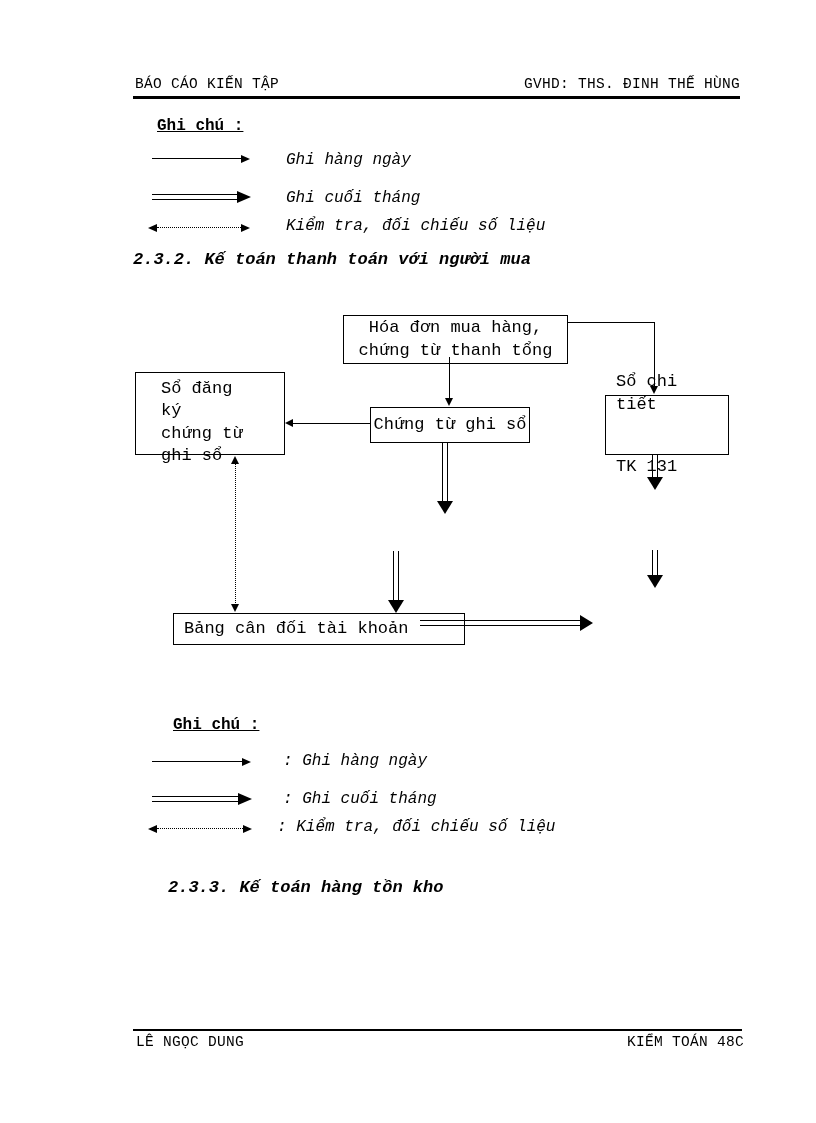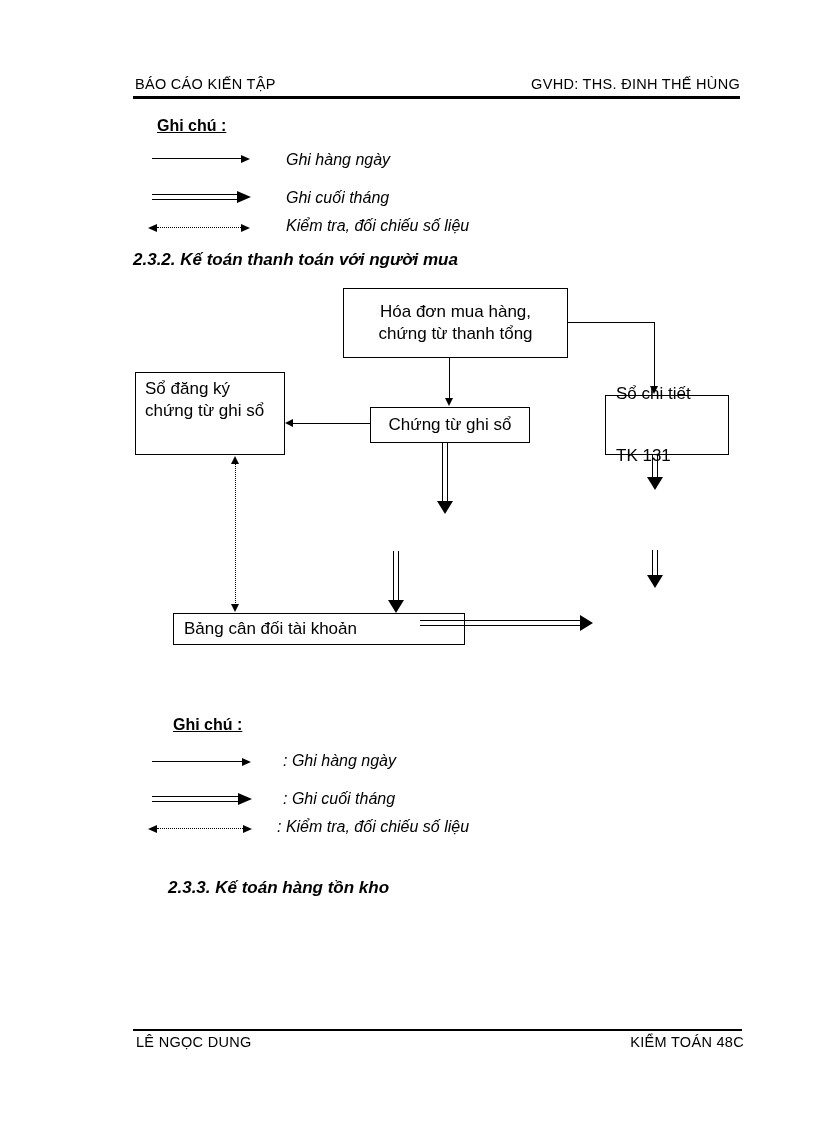--- a/index.html
+++ b/index.html
@@ -1,18 +1,18 @@
 <!DOCTYPE html>
 <html><head>
 <meta charset="utf-8">
 <style>
   html,body { margin:0; padding:0; background:#ffffff; }
   .page {
     position:relative; width:816px; height:1123px; background:#ffffff;
-    font-family:Liberation Sans, sans-serif; color:#000;
+    font-family:Liberation Mono, monospace; color:#000;
     overflow:hidden;
   }
   .abs { position:absolute; }
 
   
   .hdr-text { font-size:14.5px; letter-spacing:0.3px; }
   .rule { background:#000; height:3px; }
   .rule-thin { background:#000; height:2px; }
 
   
@@ -30,21 +30,21 @@
 
   .dot-arrow-h { display:flex; align-items:center; height:9px; }
   .dot-arrow-h .dotline { flex:1; height:0; border-top:1.3px dotted #000; }
 
   
   .sec-heading { font-size:17px; font-weight:bold; font-style:italic; white-space:nowrap; }
 
   
   .fbox { position:absolute; border:1.6px solid #000; box-sizing:border-box; background:#fff; font-size:17px; line-height:1.32; }
   .fbox.center { display:flex; flex-direction:column; justify-content:center; align-items:center; text-align:center; }
-  .fbox.topleft { padding:5px 9px; text-align:left; }
+  .fbox.topleft { padding:5px 25px; text-align:left; }
   .fbox.midleft { display:flex; flex-direction:column; justify-content:center; padding:0 10px; text-align:left; }
 
   
   .vline { position:absolute; width:0; border-left:1.3px solid #000; }
   .hline { position:absolute; height:0; border-top:1.3px solid #000; }
   .vdot  { position:absolute; width:0; border-left:1.4px dotted #000; }
   .dblv  { position:absolute; width:5.5px; border-left:1.7px solid #000; border-right:1.7px solid #000; box-sizing:border-box; }
   .dblh  { position:absolute; height:5.5px; border-top:1.7px solid #000; border-bottom:1.7px solid #000; box-sizing:border-box; }
 
   .head-down-sm { position:absolute; width:0; height:0; border-left:4.7px solid transparent; border-right:4.7px solid transparent; border-top:8.5px solid #000; }
@@ -78,21 +78,21 @@
 
   <div class="abs dot-arrow-h" style="left:148px; top:223px; width:102px;">
     <div class="head-l-sm"></div>
       <div class="dotline"></div>
       <div class="head-r-sm"></div>
   </div>
   <div class="abs legend-label" style="left:286px; top:217px;">Kiểm tra, đối chiếu số liệu</div>
 
   <div class="abs sec-heading" style="left:133px; top:250px;">2.3.2. Kế toán thanh toán với người mua</div>
 
-  <div class="fbox center" style="left:343px; top:288px; width:225px; height:70px;">
+  <div class="fbox center" style="left:343px; top:315px; width:225px; height:49px;">
     <div>Hóa đơn mua hàng,</div>
     <div>chứng từ thanh tổng</div>
   </div>
 
   <div class="fbox topleft" style="left:135px; top:372px; width:150px; height:83px;">
     <div>Sổ đăng ký</div>
     <div>chứng từ ghi sổ</div>
   </div>
 
   <div class="fbox center" style="left:370px; top:407px; width:160px; height:36px;">

